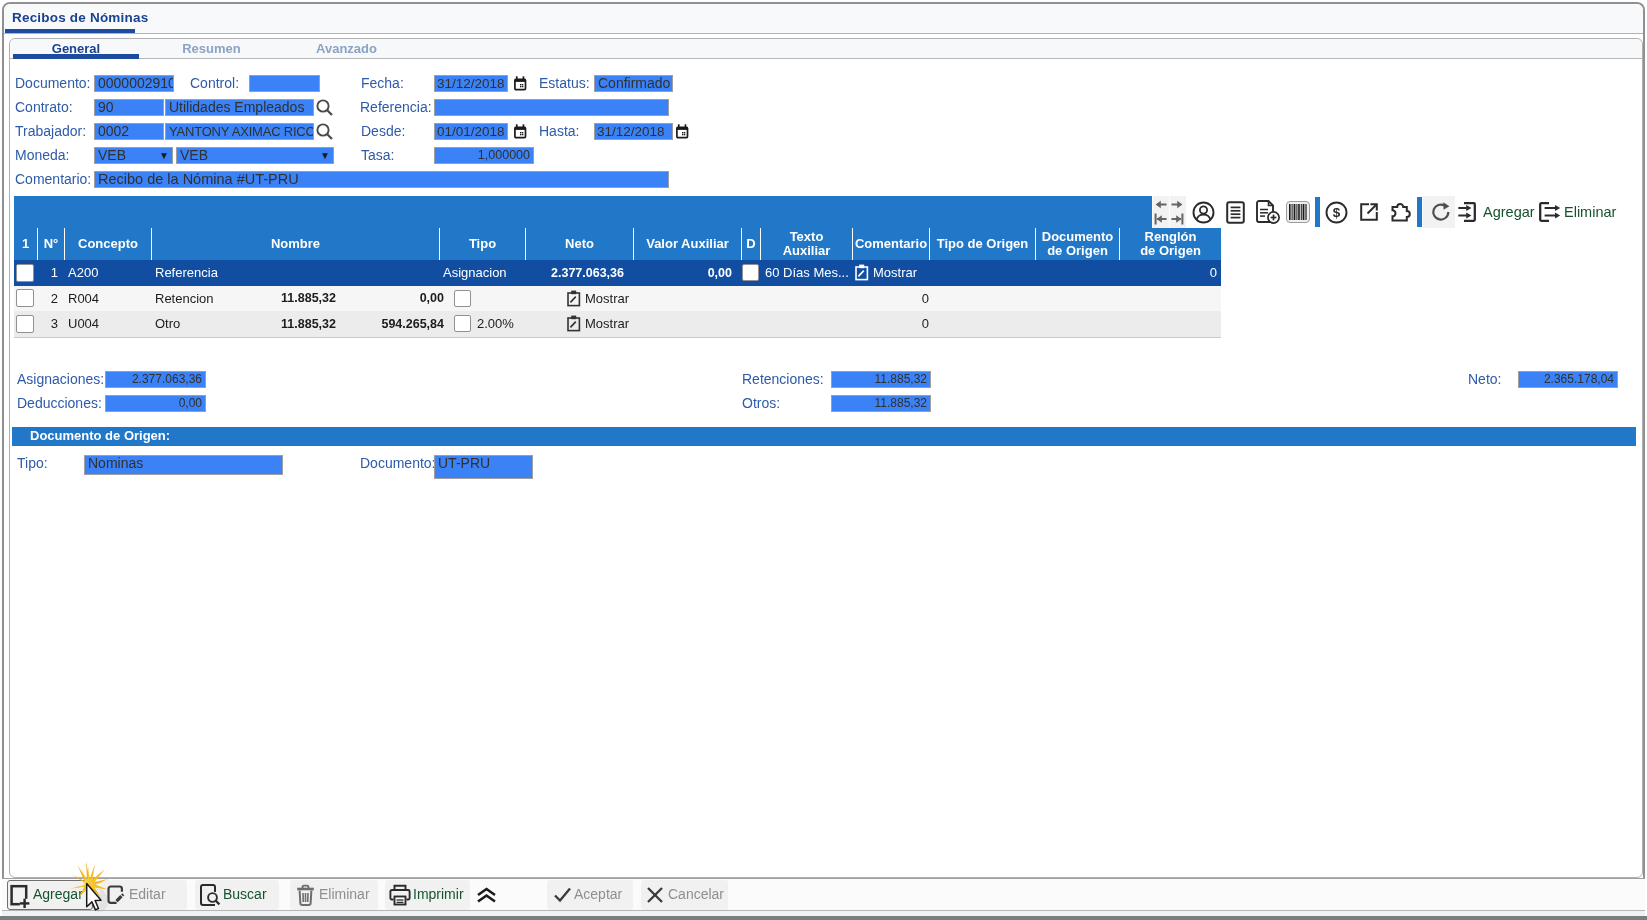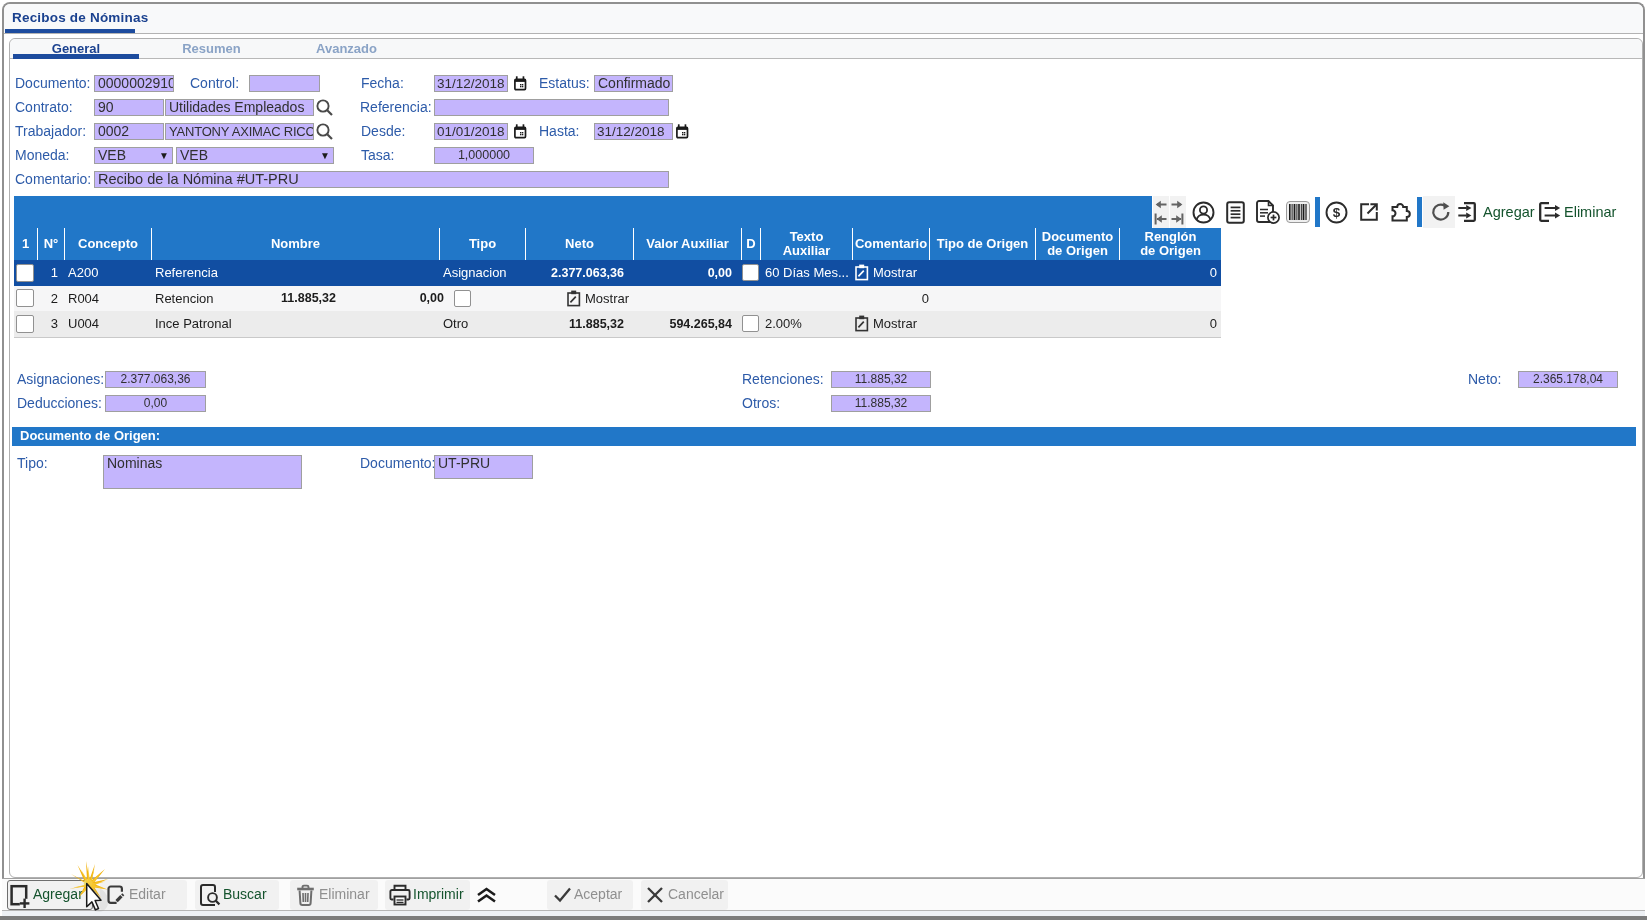--- a/index.html
+++ b/index.html
@@ -1,18 +1,18 @@
 <!DOCTYPE html>
 <html><head><meta charset="utf-8"><style>
 html,body{margin:0;padding:0}
 body{width:1647px;height:920px;position:relative;overflow:hidden;background:#fff;font-family:"Liberation Sans",sans-serif}
 .a{position:absolute}
 .lbl{position:absolute;height:17px;line-height:17px;font-size:14px;color:#2d5ba9;white-space:nowrap}
-.inp{position:absolute;height:17px;box-sizing:border-box;background:#c4b5fd;border:1px solid #9f9f9f;font-size:14px;color:#303030;line-height:15px;padding:0 3px;white-space:nowrap;overflow:hidden}
-.inp.r{text-align:center}
+.inp{position:absolute;height:17px;box-sizing:border-box;background:#3b82f6;border:1px solid #9f9f9f;font-size:14px;color:#303030;line-height:15px;padding:0 3px;white-space:nowrap;overflow:hidden}
+.inp.r{text-align:right}
 .blue{background:#2177c8}
 .row{position:absolute;left:14px;width:1207px;height:26px;display:flex}
 .c{box-sizing:border-box;flex:0 0 auto;display:flex;align-items:center;overflow:hidden;white-space:nowrap;font-size:13px}
 .num{justify-content:flex-end;font-weight:bold;font-size:12.5px;padding-right:10px}
 .hc{justify-content:center;border-right:1px solid #fff;line-height:14px}
 .cb{width:18px;height:18px;background:#fff;border:1px solid #919191;box-sizing:border-box;border-radius:2px}
 .btn{position:absolute;top:880px;height:30px;background:#f1f1f1;border-radius:3px}
 .btxt{position:absolute;top:886px;font-size:14px;white-space:nowrap}
 .lnk{color:#14532d}
 .gry{color:#8f8f8f}
@@ -287,21 +287,20 @@
 <div class="c" style="width:84px"></div>
 <div class="c" style="width:101px;justify-content:flex-end;padding-right:4px">0</div>
 </div>
 
 <div class="row" style="top:311px;height:25.5px;background:#ececec;color:#1c1c1c">
 <div class="c" style="width:24px;padding-left:2px">
       <span class="cb"></span>
     </div>
 <div class="c" style="width:27px;justify-content:flex-end;padding-right:7px">3</div>
 <div class="c" style="width:87px;padding-left:3px">U004</div>
-<div class="c" style="width:288px;padding-left:3px">Ince Patronal</div>
 <div class="c" style="width:86px;padding-left:3px">Otro</div>
 <div class="c num" style="width:108px">11.885,32</div>
 <div class="c num" style="width:108px">594.265,84</div>
 <div class="c" style="width:19px">
       <span class="cb" style="width:17px;height:17px"></span>
     </div>
 <div class="c" style="width:92px;padding-left:4px">2.00%</div>
 <div class="c" style="width:77px;padding-left:2px">
       <svg style="position:static" width="14" height="17" viewBox="0 0 14 17">
         <rect x="1" y="3" width="11.4" height="12.6" fill="none" stroke="#333" stroke-width="1.6"></rect>
@@ -320,23 +319,23 @@
 <div class="inp r" style="left:105px;top:371px;width:101px;font-size:12px">2.377.063,36</div>
 <div class="lbl" style="left:17px;top:395px">Deducciones:</div>
 <div class="inp r" style="left:105px;top:395px;width:101px;font-size:12px">0,00</div>
 <div class="lbl" style="left:742px;top:371px">Retenciones:</div>
 <div class="inp r" style="left:831px;top:371px;width:100px;font-size:12px">11.885,32</div>
 <div class="lbl" style="left:742px;top:395px">Otros:</div>
 <div class="inp r" style="left:831px;top:395px;width:100px;font-size:12px">11.885,32</div>
 <div class="lbl" style="left:1468px;top:371px">Neto:</div>
 <div class="inp r" style="left:1518px;top:371px;width:100px;font-size:12px">2.365.178,04</div>
 
-<div class="a blue" style="left:12px;top:427px;width:1624px;height:18.5px;line-height:18.5px;color:#fff;font-weight:bold;font-size:13px"><span style="padding-left:8px">Documento de Origen:</span></div>
+<div class="a blue" style="left:12px;top:427px;width:1624px;height:18.5px;line-height:18.5px;color:#fff;font-weight:bold;font-size:13px"><span style="padding-left:18px">Documento de Origen:</span></div>
 <div class="lbl" style="left:17px;top:455px">Tipo:</div>
-<div class="inp" style="left:103px;top:455px;width:199px;height:34px">Nominas</div>
+<div class="inp" style="left:84px;top:455px;width:199px;height:20px">Nominas</div>
 <div class="lbl" style="left:360px;top:455px">Documento:</div>
 <div class="inp" style="left:434px;top:455px;width:99px;height:24px">UT-PRU</div>
 
 <div class="a" style="left:2px;top:878px;width:1643px;height:33px;background:#fbfbfb;border-top:1px solid #a0a0a0;border-bottom:1px solid #b5b5b5;box-sizing:border-box"></div>
 <div class="a" style="left:2px;top:911px;width:1643px;height:5px;background:#eef1f5"></div>
 <div class="a" style="left:0px;top:916px;width:1647px;height:4px;background:#7c7c7c"></div>
 
 <div class="btn" style="left:7px;width:86px;border:1px solid #6e6e6e;box-sizing:border-box;background:#f1f1f1"></div>
 <svg style="left:10px;top:884px" width="23" height="24" viewBox="0 0 23 24">
 <rect x="1.6" y="2.2" width="14.6" height="18" fill="none" stroke="#2b2b2b" stroke-width="2.5"></rect>

